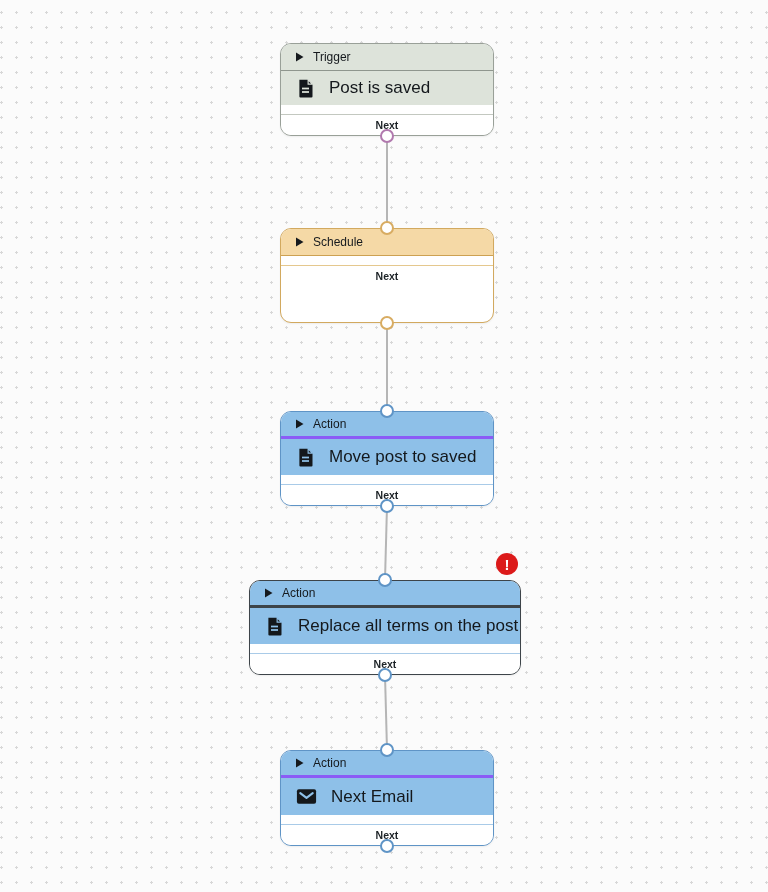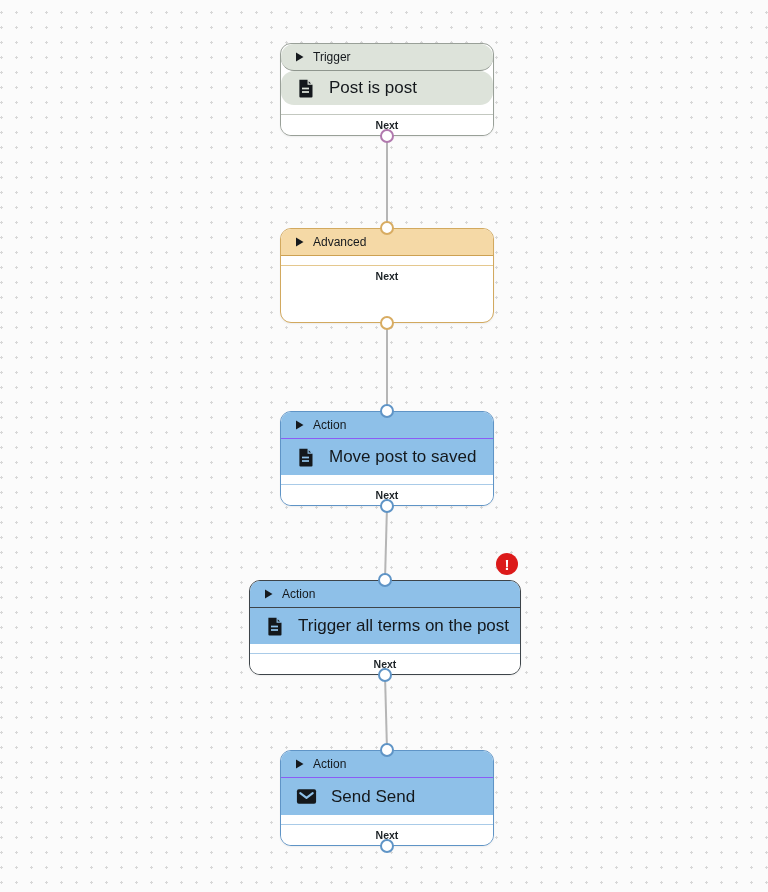--- a/index.html
+++ b/index.html
@@ -67,34 +67,34 @@
     align-items: center;
     justify-content: center;
     font-size: 10.5px;
     font-weight: 600;
     color: #1d2327;
     margin-top: 9px;
   }
   
   .node.trigger  { border-color: #99a098; }
   .node.trigger .node-header,
-  .node.trigger .node-body   { background: #dde3da; border-radius: 13px; }
+  .node.trigger .node-body   { background: #dde3da; }
   .node.trigger .node-header { border-bottom: 1px solid #8f968e; }
   .node.trigger .node-footer { border-top: 1px solid #c3c8c0; }
 
   .node.advanced { border-color: #d2a95f; }
   .node.advanced .node-header,
   .node.advanced .node-body   { background: #f5d9a6; }
   .node.advanced .node-header { border-bottom: 1px solid #cda152; }
   .node.advanced .node-footer { border-top: 1px solid #e5c88e; }
 
   .node.action   { border-color: #5f94c6; }
   .node.action .node-header,
   .node.action .node-body   { background: #8ec0e8; }
-  .node.action .node-header { border-bottom: 1px solid #8b5cf6; }
+  .node.action .node-header { border-bottom: 3px solid #8b5cf6; }
   .node.action .node-footer { border-top: 1px solid #a9cbe8; }
 
   .node.selected { border: 1.5px solid #3d4449; }
   .node.selected .node-header { border-bottom-color: #3d4449; }
 
   
   .port {
     position: absolute;
     left: 50%;
     width: 14px;
@@ -161,35 +161,35 @@
     </div>
     <div class="node-body">
       <span class="icon body-icon">
         <svg width="21" height="21" viewBox="0 0 24 24">
           <path d="M5 2 h10 l5 5 v14 a1.2 1.2 0 0 1 -1.2 1.2 H6.2 A1.2 1.2 0 0 1 5 21 Z" fill="#14181c"></path>
           <path d="M15 2 l5 5 h-5 Z" fill="#14181c" stroke="#dde3da" stroke-width="1.3"></path>
           <rect x="8" y="11" width="8" height="2" fill="#dde3da"></rect>
           <rect x="8" y="15" width="8" height="2" fill="#dde3da"></rect>
         </svg>
       </span>
-      <span>Post is post</span>
+      <span>Post is saved</span>
     </div>
     <div class="node-footer">Next</div>
     <span class="port bottom purple"></span>
   </div>
 
   <div class="node advanced" style="left:280px; top:228px; width:214px; height:95px;">
     <span class="port top tan"></span>
     <div class="node-header">
       <span class="icon tri-icon">
         <svg width="9" height="10" viewBox="0 0 9 10">
             <path d="M1 0.5 L8.5 5 L1 9.5 Z" fill="#15191d"></path>
           </svg>
       </span>
-      <span>Advanced</span>
+      <span>Schedule</span>
     </div>
     <div class="node-footer">Next</div>
     <span class="port bottom tan"></span>
   </div>
 
   <div class="node action" style="left:280px; top:411px; width:214px; height:95px;">
     <span class="port top blue"></span>
     <div class="node-header">
       <span class="icon tri-icon">
         <svg width="9" height="10" viewBox="0 0 9 10">
@@ -225,21 +225,21 @@
     </div>
     <div class="node-body">
       <span class="icon body-icon">
         <svg width="21" height="21" viewBox="0 0 24 24">
           <path d="M5 2 h10 l5 5 v14 a1.2 1.2 0 0 1 -1.2 1.2 H6.2 A1.2 1.2 0 0 1 5 21 Z" fill="#14181c"></path>
           <path d="M15 2 l5 5 h-5 Z" fill="#14181c" stroke="#8ec0e8" stroke-width="1.3"></path>
           <rect x="8" y="11" width="8" height="2" fill="#8ec0e8"></rect>
           <rect x="8" y="15" width="8" height="2" fill="#8ec0e8"></rect>
         </svg>
       </span>
-      <span>Trigger all terms on the post</span>
+      <span>Replace all terms on the post</span>
     </div>
     <div class="node-footer">Next</div>
     <span class="port bottom blue"></span>
   </div>
 
   <div class="node action" style="left:280px; top:750px; width:214px; height:96px;">
     <span class="port top blue"></span>
     <div class="node-header">
       <span class="icon tri-icon">
         <svg width="9" height="10" viewBox="0 0 9 10">
@@ -248,21 +248,21 @@
       </span>
       <span>Action</span>
     </div>
     <div class="node-body">
       <span class="icon body-icon">
         <svg width="23" height="23" viewBox="0 0 24 24">
           <rect x="2" y="4.5" width="20" height="15" rx="2" fill="#14181c"></rect>
           <path d="M5.5 8.5 L12 13.5 L18.5 8.5" fill="none" stroke="#8ec0e8" stroke-width="2.2" stroke-linecap="round" stroke-linejoin="round"></path>
         </svg>
       </span>
-      <span>Send Send</span>
+      <span>Next Email</span>
     </div>
     <div class="node-footer">Next</div>
     <span class="port bottom blue"></span>
   </div>
 
   <div class="error-badge">
     <span>!</span>
   </div>
 
 </div>

